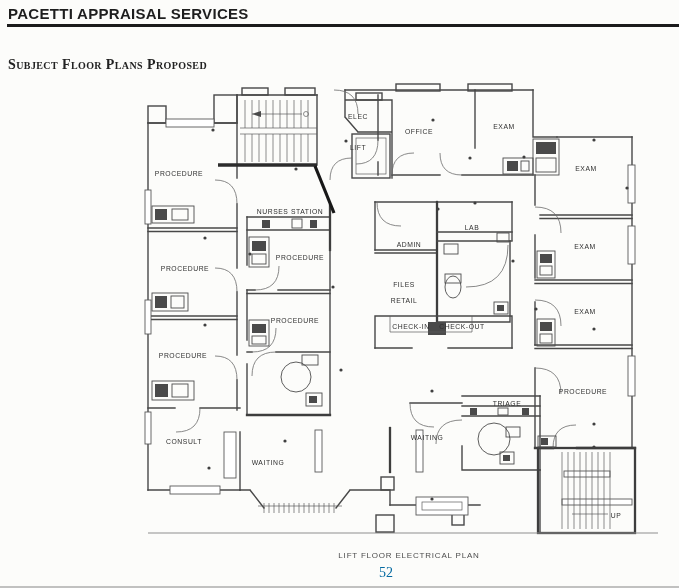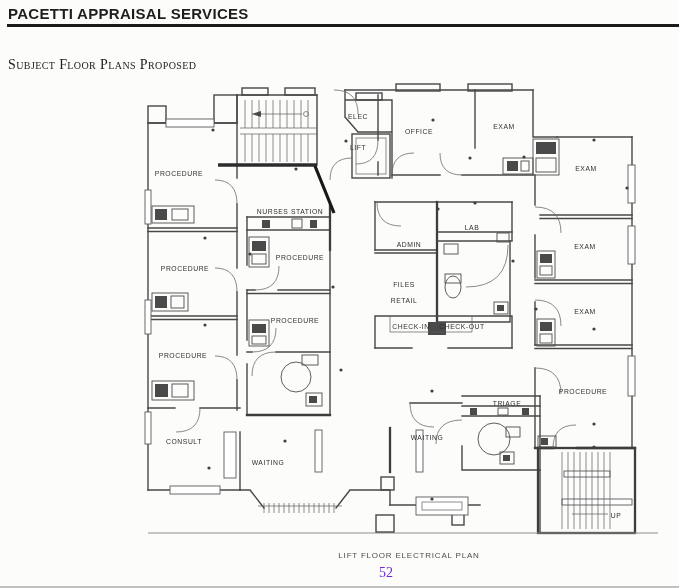--- a/index.html
+++ b/index.html
@@ -2,26 +2,26 @@
 <html><head>
 <meta charset="utf-8">
 <style>
   html,body{margin:0;padding:0;}
   body{width:679px;height:588px;position:relative;background:#fcfcfa;overflow:hidden;
        font-family:"Liberation Sans",sans-serif;}
   .report-header{position:absolute;left:8px;top:5px;font-size:15px;font-weight:bold;
        letter-spacing:.3px;color:#1e1e1e;text-align:right;}
   .header-rule{position:absolute;left:7px;right:0;top:24px;height:3px;background:#1b1b1b;}
   .report-subtitle{position:absolute;left:8px;top:57px;font-family:"Liberation Serif",serif;
-       font-size:14px;font-weight:normal;font-variant:small-caps;letter-spacing:.4px;color:#222;}
+       font-size:14px;font-weight:bold;font-variant:small-caps;letter-spacing:.4px;color:#222;}
   .plan-wrap{position:absolute;left:0;top:0;width:679px;height:588px;}
   .plan-caption{position:absolute;left:409px;top:551px;transform:translateX(-50%);
        font-size:8px;letter-spacing:.8px;color:#4c4c4c;white-space:nowrap;}
   .page-number{position:absolute;left:386px;top:565px;transform:translateX(-50%);
-       font-family:"Liberation Serif",serif;font-size:14px;color:#6d28d9;}
+       font-family:"Liberation Serif",serif;font-size:14px;color:#0369a1;}
   .bottom-edge{position:absolute;left:0;right:0;bottom:0;height:2px;background:#999;opacity:.6;}
   
   .w{stroke:#484848;stroke-width:1.4;fill:none;stroke-linecap:square;}
   .w2{stroke:#3d3d3d;stroke-width:2.3;fill:none;stroke-linecap:square;}
   .thick{stroke:#2c2c2c;stroke-width:3.4;fill:none;}
   .thin{stroke:#5d5d5d;stroke-width:.7;fill:none;}
   .fix{stroke:#4c4c4c;stroke-width:.9;fill:none;}
   .dark{fill:#4a4a4a;stroke:none;}
   .win{fill:#ffffff;stroke:#5a5a5a;stroke-width:.9;}
   .arc{stroke:#6b6b6b;stroke-width:.8;fill:none;}

